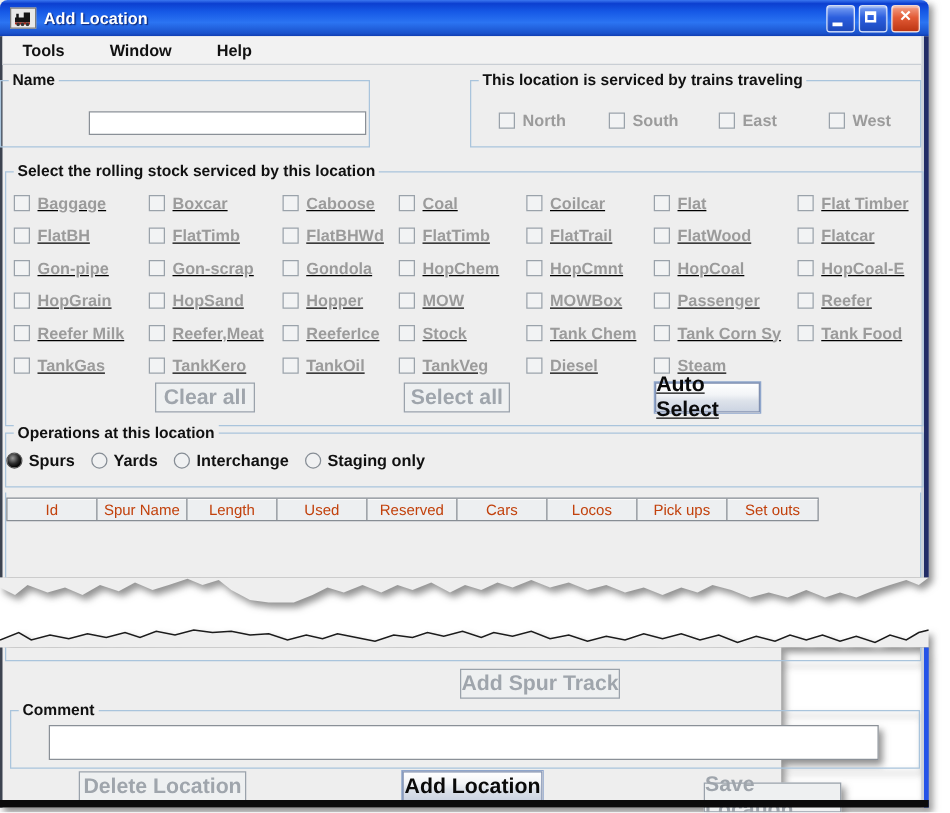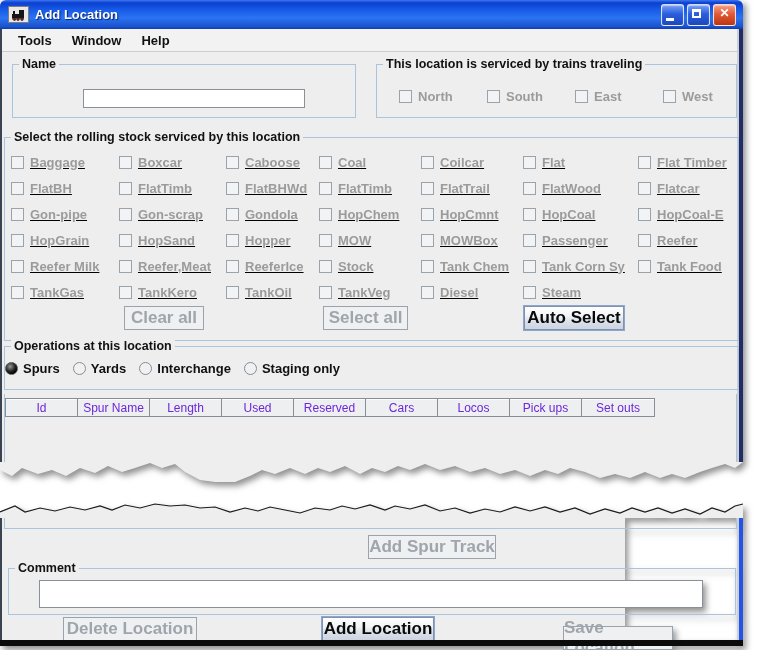--- a/index.html
+++ b/index.html
@@ -34,21 +34,21 @@
     color:#fff;font-size:12px;font-weight:bold;}
   .side-l{position:absolute;left:0;top:29px;width:2px;height:433px;background:#3c4350;}
   .side-r{position:absolute;left:737px;top:29px;width:6px;height:433px;
     background:linear-gradient(90deg,#ccd1d8 0 2px,#222c66 2px 100%);}
   .side-l-b{position:absolute;left:0;top:0;width:2px;height:128px;background:#3c4350;}
   .side-r-b{position:absolute;left:737px;top:0;width:6px;height:128px;
     background:linear-gradient(90deg,#ccd1d8 0 2px,#2453e8 2px 100%);}
   .bottom-bar{position:absolute;left:0;top:122px;width:743px;height:6px;background:#0b0b0b;}
 
   .menubar{position:absolute;left:2px;top:29px;width:735px;height:23px;background:#f2f2f2;
-    border-bottom:1px solid #c9ced4;display:flex;align-items:center;padding-left:6px;box-sizing:border-box;}
+    border-bottom:1px solid #c9ced4;display:flex;align-items:center;padding-left:6px;box-sizing:border-box;gap:16px;}
   .menu-item{font-weight:bold;font-size:13px;color:#111;padding:0 10px;cursor:default;}
 
   
   .group{position:absolute;border:1px solid #a9c4dc;box-sizing:border-box;}
   .group-title{position:absolute;top:-8px;left:6px;background:#eeeeee;padding:0 3px;
     font-weight:bold;font-size:12.5px;color:#111;white-space:nowrap;}
 
   .text-field{position:absolute;background:#ffffff;border:1px solid #8a9097;box-sizing:border-box;
     font-family:"Liberation Sans",sans-serif;font-size:13px;padding:1px 4px;}
 
@@ -69,21 +69,21 @@
     background:linear-gradient(180deg,#ffffff 0%,#f2f4f7 40%,#dde2ea 62%,#ccd4e2 100%);
     box-shadow:0 0 0 1px #8fa6cc;}
 
   
   .rs-grid{position:absolute;left:6px;top:11px;display:grid;
     grid-template-columns:108px 107px 93px 102px 102px 115px 100px;grid-auto-rows:26px;align-items:center;text-decoration:underline;}
 
   
   .tbl-head{position:absolute;left:5px;top:398px;display:flex;border:1px solid #878d94;box-sizing:border-box;background:#edeff1;}
   .tbl-cell{width:72px;height:17px;border-right:1px solid #878d94;display:flex;align-items:center;justify-content:center;
-    font-size:12px;color:#6d28d9;box-sizing:border-box;box-shadow:inset 0 1px 0 #fbfbfb;}
+    font-size:12px;color:#c2410c;box-sizing:border-box;box-shadow:inset 0 1px 0 #fbfbfb;}
   .tbl-cell:last-child{border-right:none;}
   .vline{position:absolute;width:1px;background:#a9c4dc;}
   .hline{position:absolute;height:1px;background:#a9c4dc;}
 </style>
 </head>
 <body>
 
 <div class="stage">
 
   <div class="frag frag-top">
@@ -114,21 +114,21 @@
 
       <div class="menubar">
 
           <span class="menu-item">Tools</span>
 
           <span class="menu-item">Window</span>
 
           <span class="menu-item">Help</span>
         </div>
 
-      <div class="group" style="left:12px;top:64px;width:344px;height:54px;">
+      <div class="group" style="left:0;top:64px;width:296px;height:54px;">
         <span class="group-title">Name</span>
         <input class="text-field" style="left: 70px; top: 24px; width: 222px; height: 19px;" value="">
       </div>
 
       <div class="group" style="left:376px;top:64px;width:361px;height:54px;">
         <span class="group-title">This location is serviced by trains traveling</span>
         <div style="position:absolute;left:22px;top:24px;display:grid;grid-template-columns:88px 88px 88px 88px;">
 
             <span class="chk-item">
               <span class="chk-box"></span>
@@ -356,21 +356,21 @@
               <span class="chk-label">Diesel</span>
             </span>
 
             <span class="chk-item">
               <span class="chk-box"></span>
               <span class="chk-label">Steam</span>
             </span>
           </div>
         <div class="btn btn-disabled" style="left:119px;top:168px;width:80px;">Clear all</div>
         <div class="btn btn-disabled" style="left:318px;top:168px;width:85px;">Select all</div>
-        <div class="btn btn-enabled" style="left:519px;top:168px;width:100px;">Auto Select</div>
+        <div class="btn btn-enabled" style="left:519px;top:168px;width:84px;text-decoration:underline;">Auto Select</div>
       </div>
 
       <div class="group" style="left:4px;top:346px;width:735px;height:44px;">
         <span class="group-title">Operations at this location</span>
         <div style="position:absolute;left:0;top:14px;width:100%;display:flex;gap:13px;">
 
             <span class="radio-item">
               <span class="radio selected"></span>
               <span class="radio-label">Spurs</span>
             </span>

